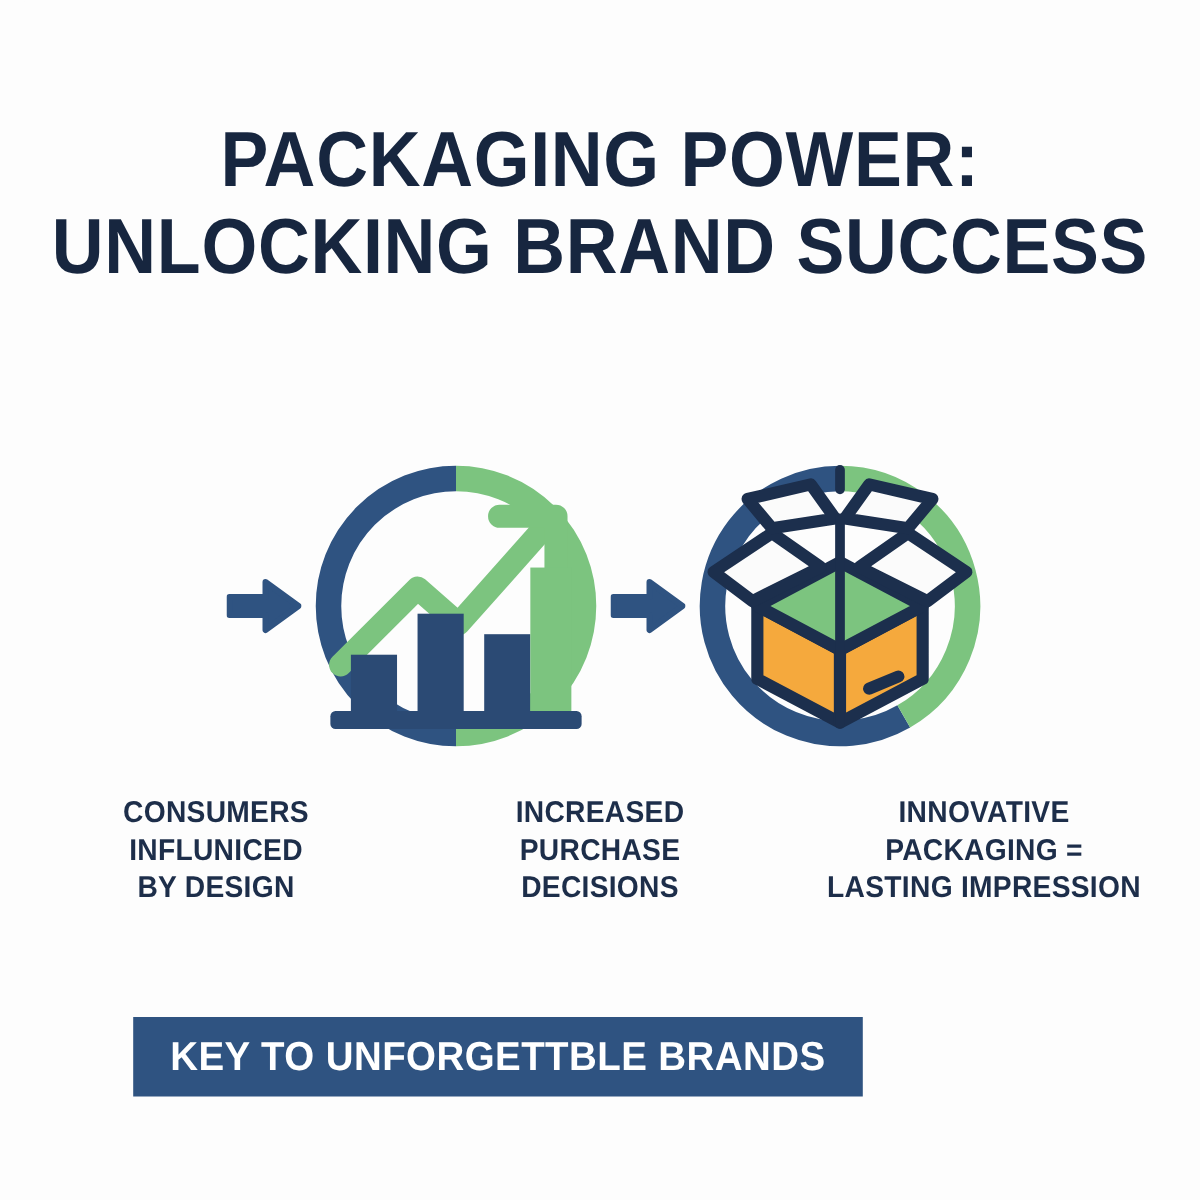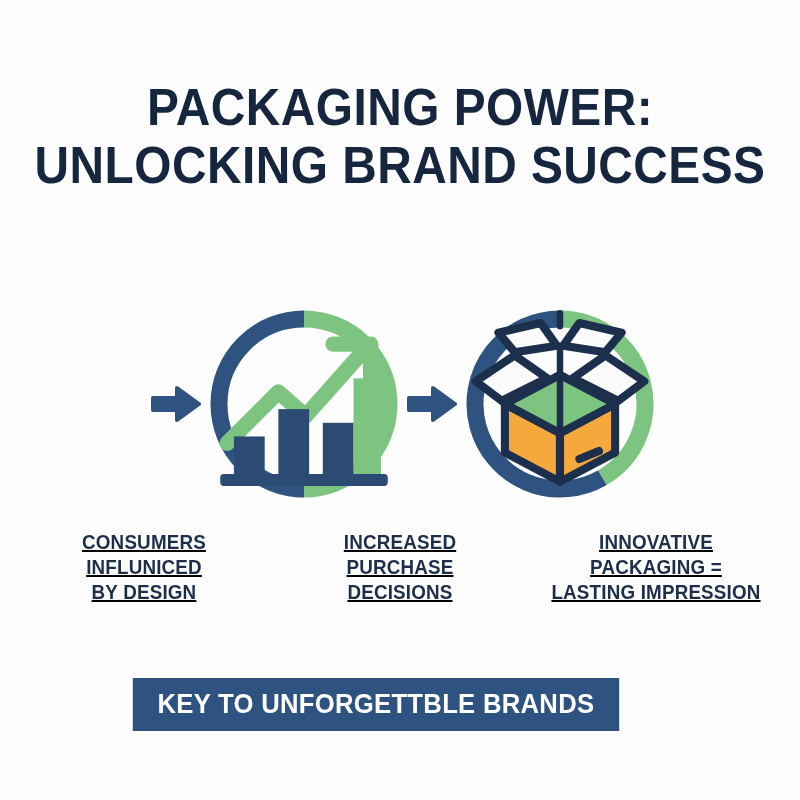--- a/index.html
+++ b/index.html
@@ -109,21 +109,20 @@
 
   
   .captions-row {
     position: absolute;
     top: 530px;
     left: 0;
     width: 800px;
     display: flex;
     justify-content: center;
     align-items: flex-start;
-    text-decoration: underline;
   }
   .caption {
     width: 192px;
     text-align: center;
     font-family: "Liberation Sans Narrow", "Liberation Sans", sans-serif;
     font-weight: bold;
     font-size: 20px;
     line-height: 25px;
     color: #1d2e4a;
     transform: scaleX(0.94);
@@ -136,24 +135,24 @@
   .caption-wide {
     width: 230px;
     margin-left: -19px;
     margin-right: -19px;
   }
 
   
   .footer-wrap {
     position: absolute;
     top: 678px;
-    left: 0;
+    left: 16px;
     width: 632px;
     display: flex;
-    justify-content: flex-end;
+    justify-content: center;
   }
   .footer-banner {
     background: #2f5381;
     color: #ffffff;
     padding: 11px 26px 12px 26px;
     font-family: "Liberation Sans Narrow", "Liberation Sans", sans-serif;
     font-weight: bold;
     font-size: 27px;
     line-height: 30px;
     letter-spacing: 0.3px;

